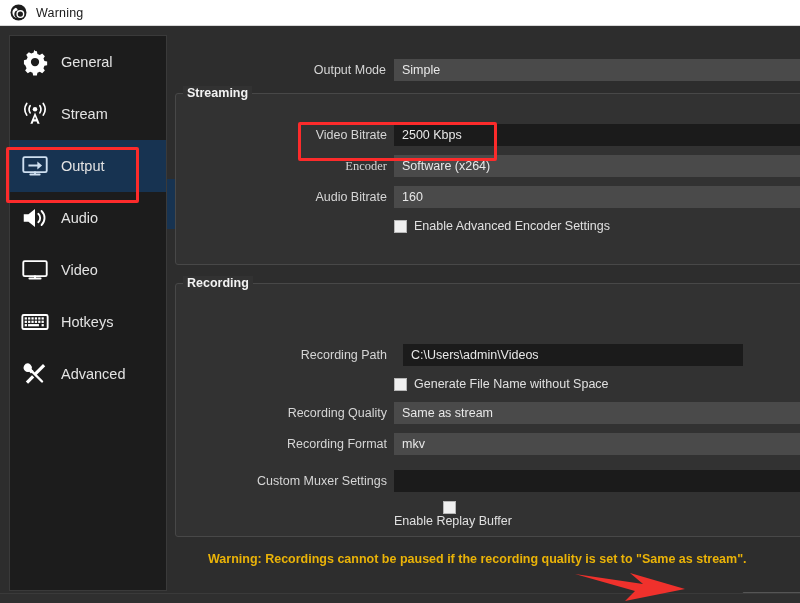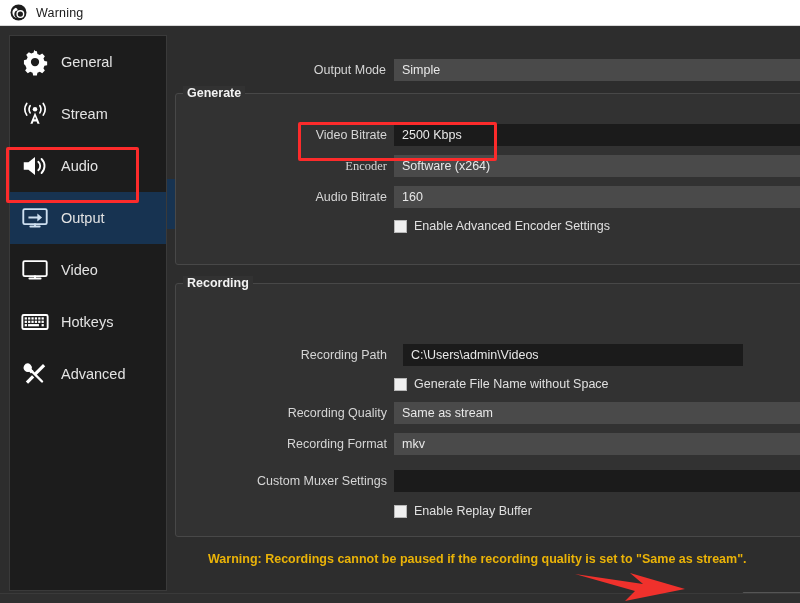--- a/index.html
+++ b/index.html
@@ -266,40 +266,40 @@
             <path d="M16 14.5l5 12h-2.4l-.9-2.6h-3.4l-.9 2.6H11zM15 21.6h2l-1-3z" fill="#fff"></path>
             <path d="M10.8 7.2a7.2 7.2 0 0 0 0 7.6" fill="none" stroke="#fff" stroke-width="1.8" stroke-linecap="round"></path>
             <path d="M21.2 7.2a7.2 7.2 0 0 1 0 7.6" fill="none" stroke="#fff" stroke-width="1.8" stroke-linecap="round"></path>
             <path d="M7.2 4.8a11 11 0 0 0 0 12.4" fill="none" stroke="#fff" stroke-width="1.8" stroke-linecap="round"></path>
             <path d="M24.8 4.8a11 11 0 0 1 0 12.4" fill="none" stroke="#fff" stroke-width="1.8" stroke-linecap="round"></path>
           </svg>
         </span>
         <span class="nav-label">Stream</span>
       </div>
 
+      <div class="nav-item selected">
+        <span class="nav-icon">
+          <svg width="30" height="30" viewBox="0 0 32 32">
+            <rect x="3.5" y="6.5" width="25" height="16" rx="1.5" fill="none" stroke="#cfe0f0" stroke-width="2"></rect>
+            <path d="M11 25h10M16 22.5V25" stroke="#cfe0f0" stroke-width="2" stroke-linecap="round"></path>
+            <path d="M9 14.5h9.5v-3.2l5 4.2-5 4.2v-3.2H9z" fill="#cfe0f0"></path>
+          </svg>
+        </span>
+        <span class="nav-label">Output</span>
+      </div>
+
       <div class="nav-item">
         <span class="nav-icon">
           <svg width="30" height="30" viewBox="0 0 32 32">
             <path d="M4 12h5l7-5.5v19L9 20H4z" fill="#fff"></path>
             <path d="M19.5 11.5a6 6 0 0 1 0 9" fill="none" stroke="#fff" stroke-width="2" stroke-linecap="round"></path>
             <path d="M23 8.5a10.5 10.5 0 0 1 0 15" fill="none" stroke="#fff" stroke-width="2" stroke-linecap="round"></path>
           </svg>
         </span>
         <span class="nav-label">Audio</span>
-      </div>
-
-      <div class="nav-item selected">
-        <span class="nav-icon">
-          <svg width="30" height="30" viewBox="0 0 32 32">
-            <rect x="3.5" y="6.5" width="25" height="16" rx="1.5" fill="none" stroke="#cfe0f0" stroke-width="2"></rect>
-            <path d="M11 25h10M16 22.5V25" stroke="#cfe0f0" stroke-width="2" stroke-linecap="round"></path>
-            <path d="M9 14.5h9.5v-3.2l5 4.2-5 4.2v-3.2H9z" fill="#cfe0f0"></path>
-          </svg>
-        </span>
-        <span class="nav-label">Output</span>
       </div>
 
       <div class="nav-item">
         <span class="nav-icon">
           <svg width="30" height="30" viewBox="0 0 32 32">
             <rect x="3.5" y="6.5" width="25" height="16" rx="1.5" fill="none" stroke="#fff" stroke-width="2"></rect>
             <path d="M10 25h12M16 22.5V25" stroke="#fff" stroke-width="2" stroke-linecap="round"></path>
           </svg>
         </span>
         <span class="nav-label">Video</span>
@@ -348,21 +348,21 @@
     </div>
 
     <div class="panel">
 
       <div class="row" style="left:0; top:24px; width:640px;">
         <span class="lbl" style="width:212px;">Output Mode</span>
         <span class="combo" style="width:420px; margin-left:8px;">Simple</span>
       </div>
 
       <div class="groupbox" style="left:1px; top:58px; width:638px; height:170px;">
-        <span class="group-title">Generate</span>
+        <span class="group-title">Streaming</span>
 
         <div class="row" style="left:0; top:30px; width:636px;">
           <span class="lbl" style="width:211px;">Video Bitrate</span>
           <span class="edit" style="width:416px; margin-left:7px;">2500 Kbps</span>
         </div>
 
         <div class="row" style="left:0; top:61px; width:636px;">
           <span class="lbl" style="width:211px;font-family:Liberation Serif, serif;">Encoder</span>
           <span class="combo" style="width:416px; margin-left:7px;">Software (x264)</span>
         </div>
@@ -400,21 +400,21 @@
         <div class="row" style="left:0; top:149px; width:636px;">
           <span class="lbl" style="width:211px;">Recording Format</span>
           <span class="combo" style="width:416px; margin-left:7px;">mkv</span>
         </div>
 
         <div class="row" style="left:0; top:186px; width:636px;">
           <span class="lbl" style="width:211px;">Custom Muxer Settings</span>
           <span class="edit" style="width:416px; margin-left:7px;"></span>
         </div>
 
-        <div class="checkrow" style="left:218px; top:217px;">
+        <div class="checkrow" style="left:218px; top:217px;flex-direction:column;">
           <span class="checkbox"></span>
           <span class="checklabel">Enable Replay Buffer</span>
         </div>
       </div>
 
       <div class="warning" style="left:7px; top:517px;">Warning: Recordings cannot be paused if the recording quality is set to "Same as stream".</div>
 
     </div>
 
     <div class="bottombar">

